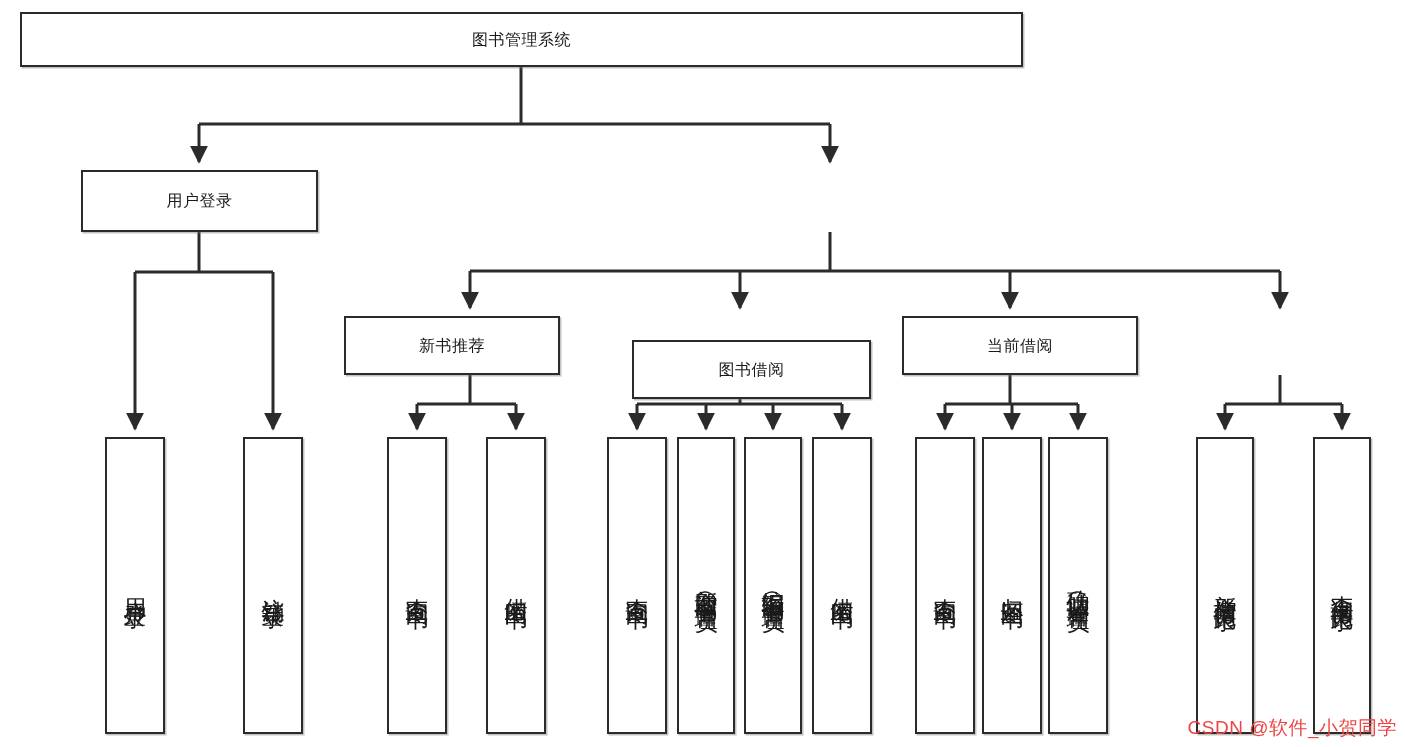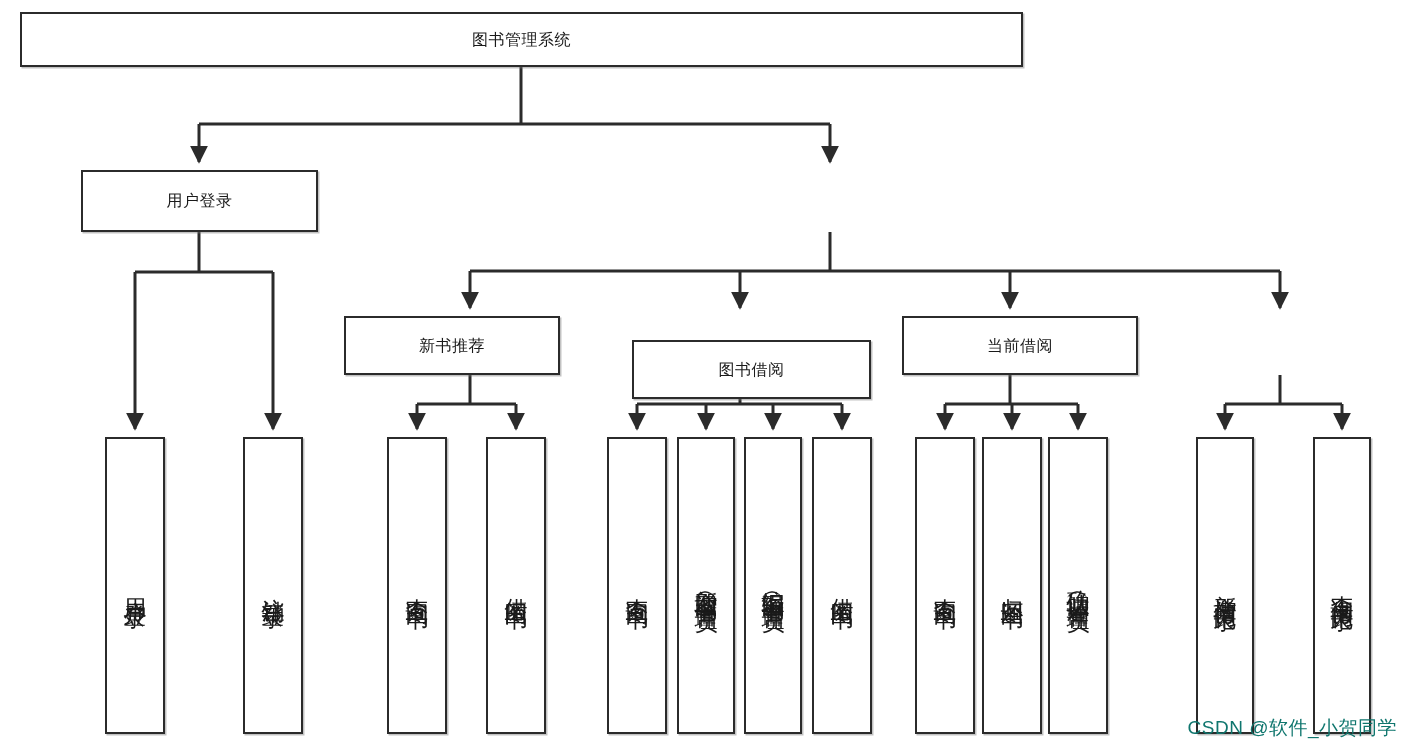--- a/index.html
+++ b/index.html
@@ -53,21 +53,21 @@
   .node.v .vtext {
     writing-mode: vertical-rl;
     text-orientation: upright;
     display: block;
   }
   .watermark {
     position: absolute;
     right: 8px;
     bottom: 6px;
     font-size: 19px;
-    color: #0f766e;
+    color: #ef4444;
     letter-spacing: 0.5px;
     white-space: nowrap;
     user-select: none;
   }
 </style>
 </head>
 <body>
 
 <div id="canvas">
 

